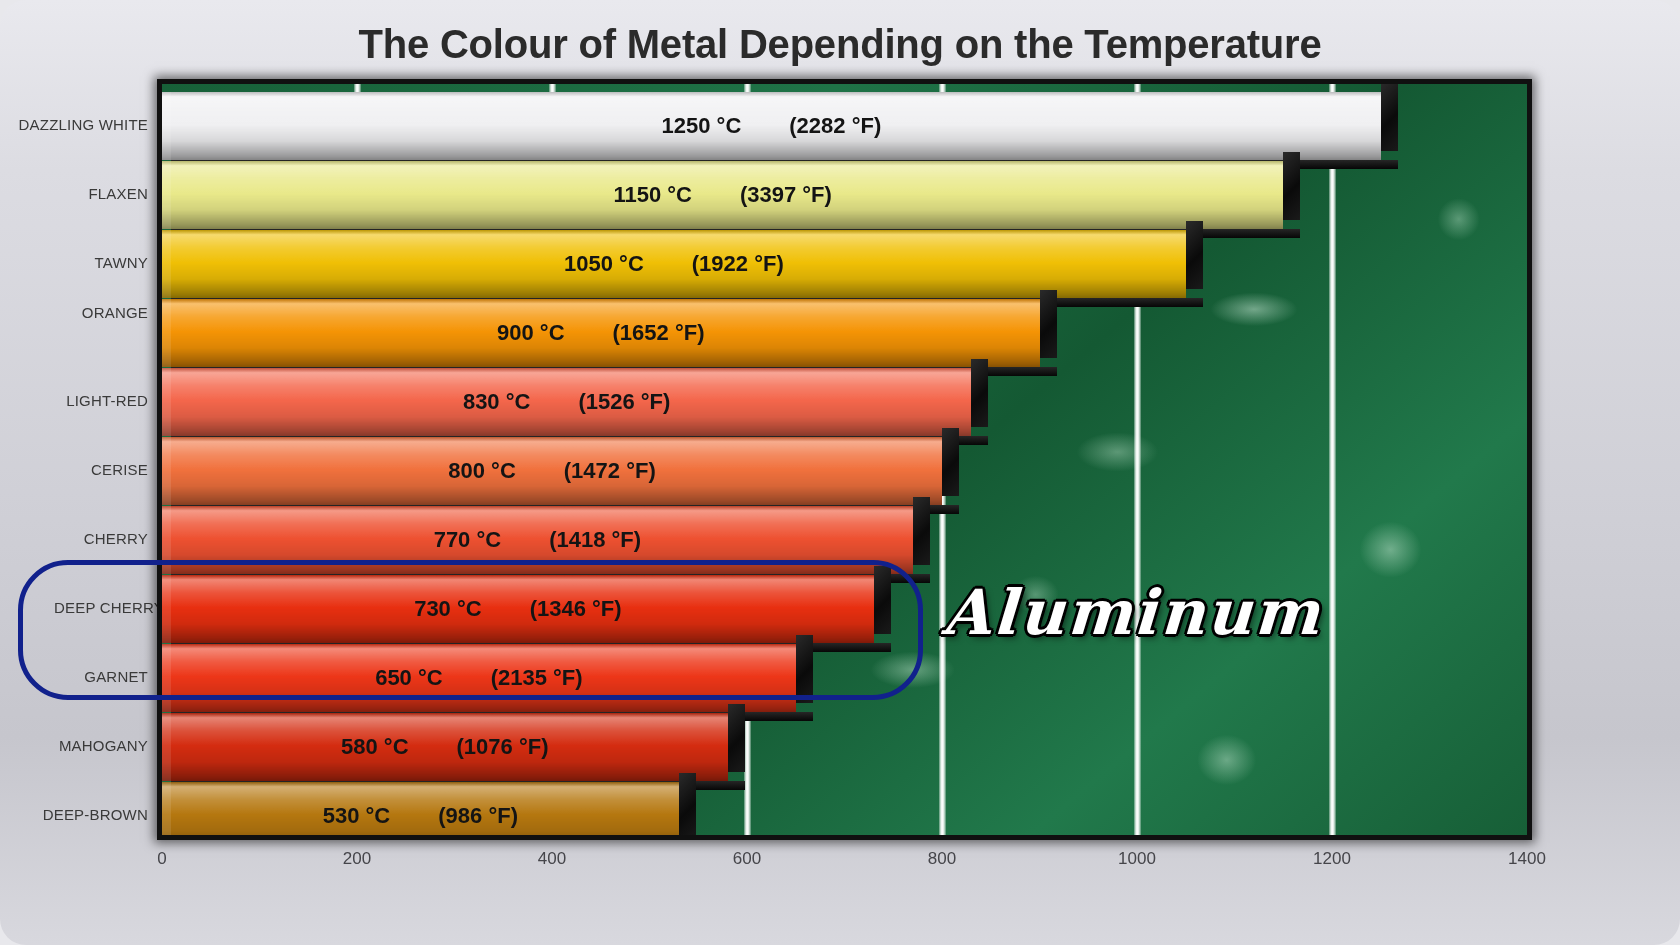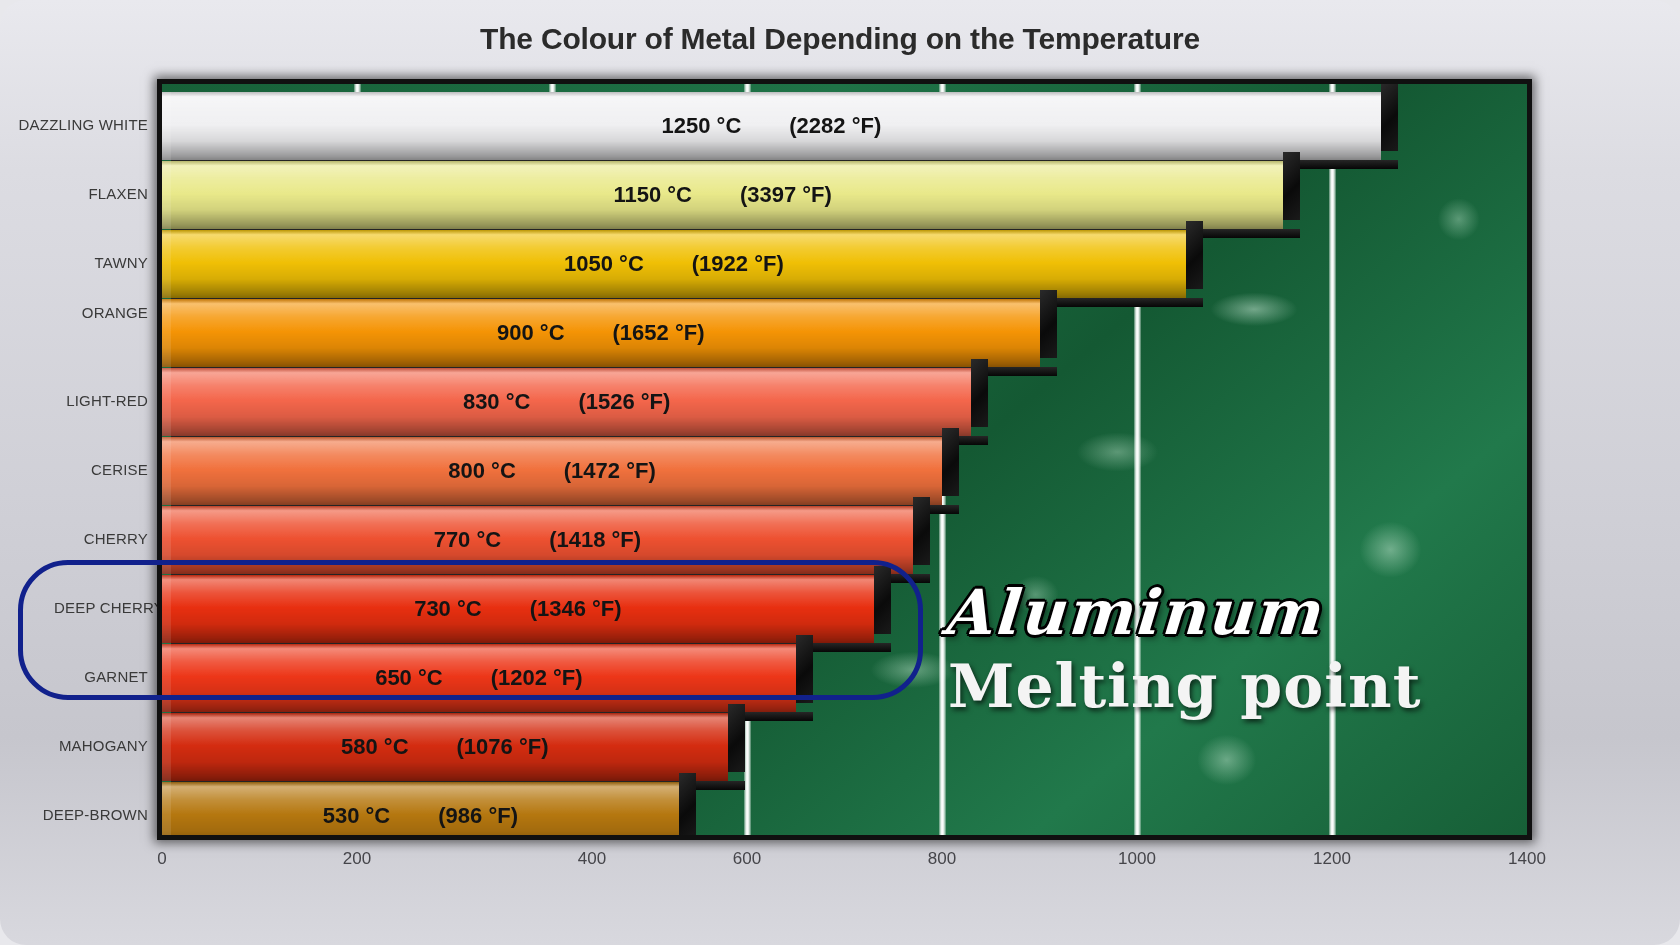--- a/index.html
+++ b/index.html
@@ -17,21 +17,21 @@
       linear-gradient(180deg, #e9e9ee 0%, #dcdce2 18%, #cfcfd6 55%, #c6c6cd 78%, #d8d8de 100%);
     border-radius: 26px;
     overflow: hidden;
   }
 
   
   #chart-title {
     position: absolute;
     left: 0; right: 0; top: 22px;
     text-align: center;
-    font-size: 30px;
+    font-size: 40px;
     font-weight: bold;
     color: #2b2b2b;
     letter-spacing: -0.2px;
     white-space: nowrap;
   }
 
   
   #plot-frame {
     position: absolute;
     left: 157px; top: 79px;
@@ -265,21 +265,21 @@
               <div class="face" style="background: linear-gradient(rgba(0, 0, 0, 0.22) 0%, rgba(255, 255, 255, 0.42) 7%, rgba(255, 255, 255, 0.18) 26%, rgba(255, 255, 255, 0) 48%, rgba(0, 0, 0, 0.1) 72%, rgba(0, 0, 0, 0.34) 93%, rgba(0, 0, 0, 0.45) 100%), rgb(232, 47, 16);"></div>
             </div>
             <div class="bar-label" style="left: 355.875px; transform: translate(-50%, -50%);"><span class="deg">730 °C</span><span>(1346 °F)</span></div>
           </div>
           <div class="bar-row" style="top: 560px;">
             <div class="bar" style="width: 633.75px;">
               <div class="shadow-right"></div>
               <div class="shadow-bottom"></div>
               <div class="face" style="background: linear-gradient(rgba(0, 0, 0, 0.22) 0%, rgba(255, 255, 255, 0.42) 7%, rgba(255, 255, 255, 0.18) 26%, rgba(255, 255, 255, 0) 48%, rgba(0, 0, 0, 0.1) 72%, rgba(0, 0, 0, 0.34) 93%, rgba(0, 0, 0, 0.45) 100%), rgb(237, 54, 24);"></div>
             </div>
-            <div class="bar-label" style="left: 316.875px; transform: translate(-50%, -50%);"><span class="deg">650 °C</span><span>(1202 °F)</span></div>
+            <div class="bar-label" style="left: 316.875px; transform: translate(-50%, -50%);"><span class="deg">650 °C</span><span>(2135 °F)</span></div>
           </div>
           <div class="bar-row" style="top: 629px;">
             <div class="bar" style="width: 565.5px;">
               <div class="shadow-right"></div>
               <div class="shadow-bottom"></div>
               <div class="face" style="background: linear-gradient(rgba(0, 0, 0, 0.22) 0%, rgba(255, 255, 255, 0.42) 7%, rgba(255, 255, 255, 0.18) 26%, rgba(255, 255, 255, 0) 48%, rgba(0, 0, 0, 0.1) 72%, rgba(0, 0, 0, 0.34) 93%, rgba(0, 0, 0, 0.45) 100%), rgb(212, 44, 16);"></div>
             </div>
             <div class="bar-label" style="left: 282.75px; transform: translate(-50%, -50%);"><span class="deg">580 °C</span><span>(1076 °F)</span></div>
           </div>
           <div class="bar-row" style="top: 698px;">
@@ -289,28 +289,27 @@
             </div>
             <div class="bar-label" style="left: 258.375px; transform: translate(-50%, -50%);"><span class="deg">530 °C</span><span>(986 °F)</span></div>
           </div>
         </div>
     </div>
   </div>
 
   <div id="x-axis">
       <div class="tick-label" style="left: 162px;">0</div>
       <div class="tick-label" style="left: 357px;">200</div>
-      <div class="tick-label" style="left: 552px; margin-left: 40px;">400</div>
+      <div class="tick-label" style="left: 552px;">400</div>
       <div class="tick-label" style="left: 747px;">600</div>
       <div class="tick-label" style="left: 942px;">800</div>
       <div class="tick-label" style="left: 1137px; text-align: center;">1000</div>
       <div class="tick-label" style="left: 1332px;">1200</div>
       <div class="tick-label" style="left: 1527px;">1400</div>
     </div>
 
   <div id="highlight-box"></div>
 
   <div id="annotation">
     <div id="ann-aluminum">Aluminum</div>
-    <div id="ann-melting">Melting  point</div>
   </div>
 
 </div>
 
 </body></html>

